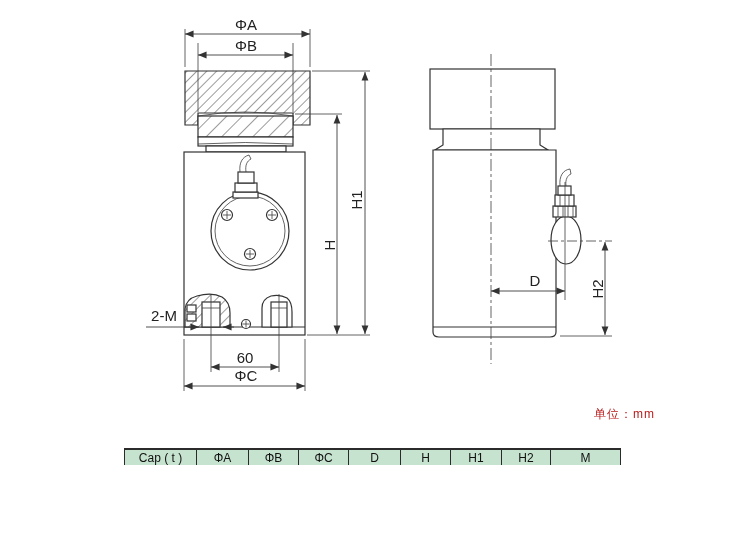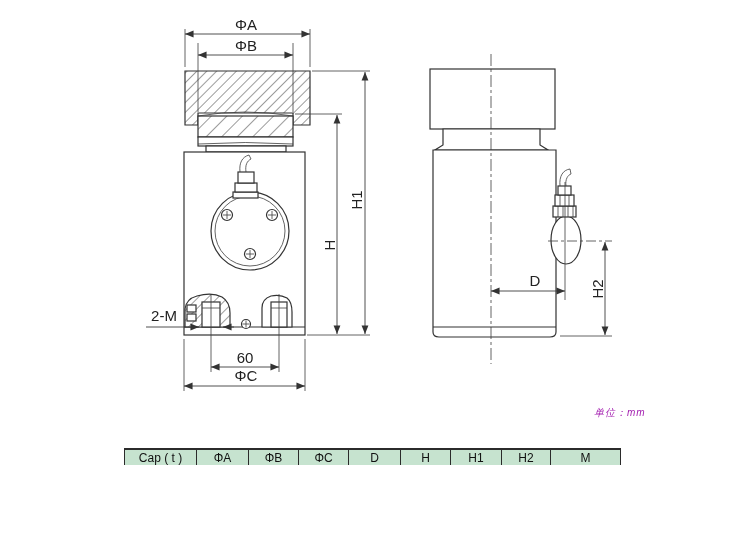--- a/index.html
+++ b/index.html
@@ -4,21 +4,21 @@
 <style>
   html,body{margin:0;padding:0;background:#fff;}
   .canvas{position:relative;width:742px;height:465px;background:#fff;overflow:hidden;
           font-family:"Liberation Sans",sans-serif;}
   .canvas svg{position:absolute;left:0;top:0;}
   .ln{stroke:#333;stroke-width:1.2;fill:#fff;}
   .lnf{stroke:#333;stroke-width:1.2;}
   .thin{stroke:#3d3d3d;stroke-width:.8;fill:none;}
   .dim{stroke:#3d3d3d;stroke-width:.9;fill:none;}
   .lbl{font:15px "Liberation Sans",sans-serif;fill:#222;}
-  .unit-note{position:absolute;left:594px;top:406px;font-size:10px;color:#a21caf;letter-spacing:1px;font-style:italic;}
+  .unit-note{position:absolute;left:594px;top:406px;font-size:12px;color:#b91c1c;letter-spacing:1px;}
   table.spec{position:absolute;left:124px;top:448px;width:496px;border-collapse:collapse;
              table-layout:fixed;text-align:center;font-size:12px;color:#111;
              border-top:2px solid #2b2b2b;border-bottom:2px solid #2b2b2b;}
   .spec th,.spec td{border:1px solid #2b2b2b;font-weight:400;padding:0;height:19px;
                     line-height:19px;overflow:hidden;white-space:nowrap;text-align:center;}
   .spec th{height:16px;line-height:16px;}
   .spec tr.stripe{background:var(--stripe,#c6e3cf);}
 </style>
 </head>
 <body>

